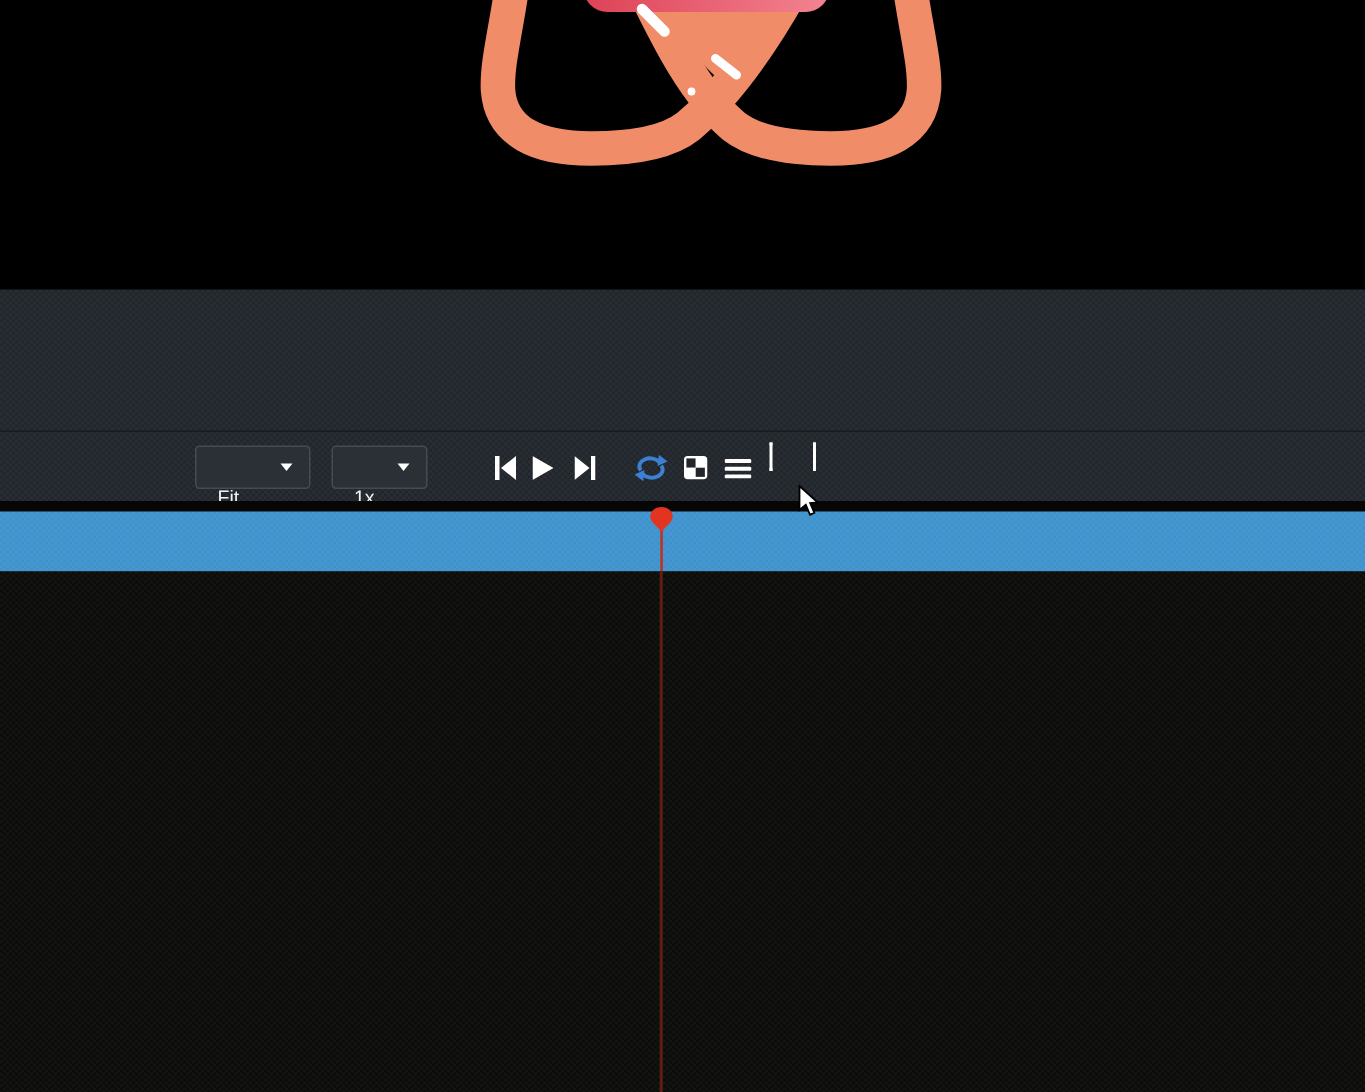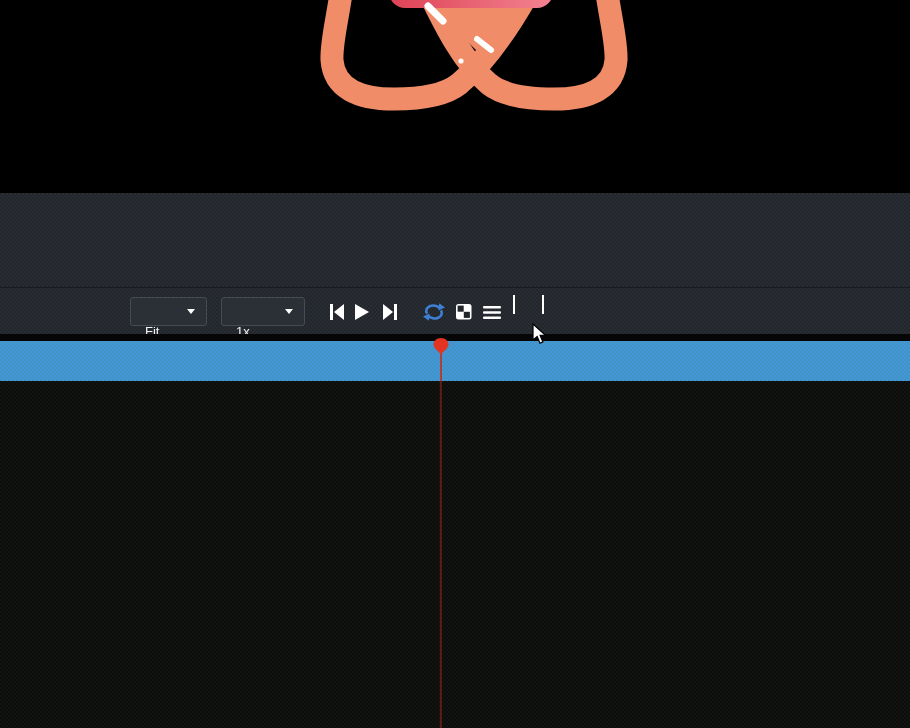--- a/index.html
+++ b/index.html
@@ -100,21 +100,21 @@
 
   <div class="panel">
     <div class="panel-divider"></div>
     <div class="toolbar">
 
       <div class="select" style="left:130px;width:77px">
         <span class="lbl">Fit</span>
         <span class="caret"></span>
       </div>
 
-      <div class="select" style="left:221px;width:84px">
+      <div class="select" style="left:221px;width:64px">
         <span class="lbl">1x</span>
         <span class="caret"></span>
       </div>
 
       <button class="icon-btn" style="left:330px;top:16px">
         <svg width="14" height="16" viewBox="0 0 14 16">
           <rect x="0" y="0" width="3" height="16" style="fill:var(--icon-white,#fff)"></rect>
           <path d="M14,0 L14,16 L4,8 Z" style="fill:var(--icon-white,#fff)"></path>
         </svg>
       </button>

